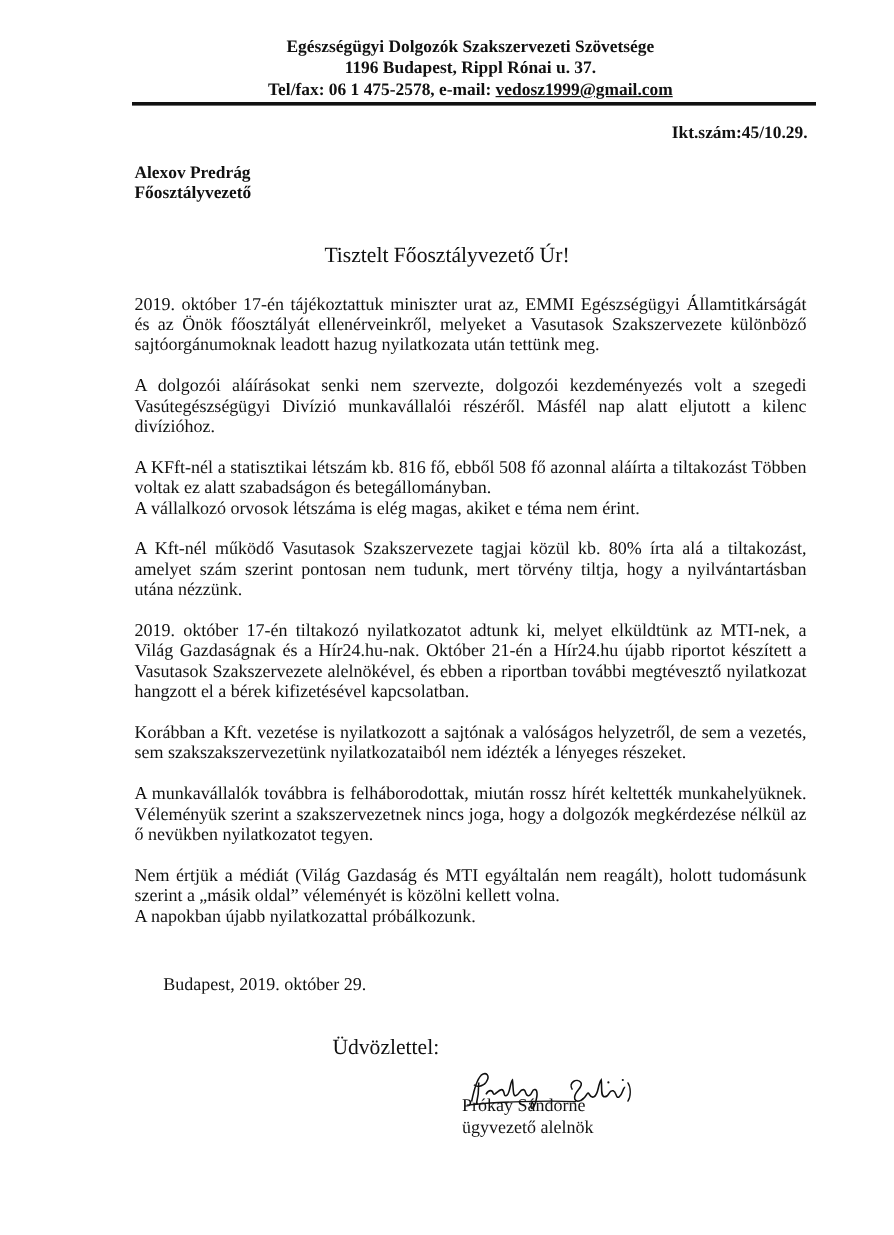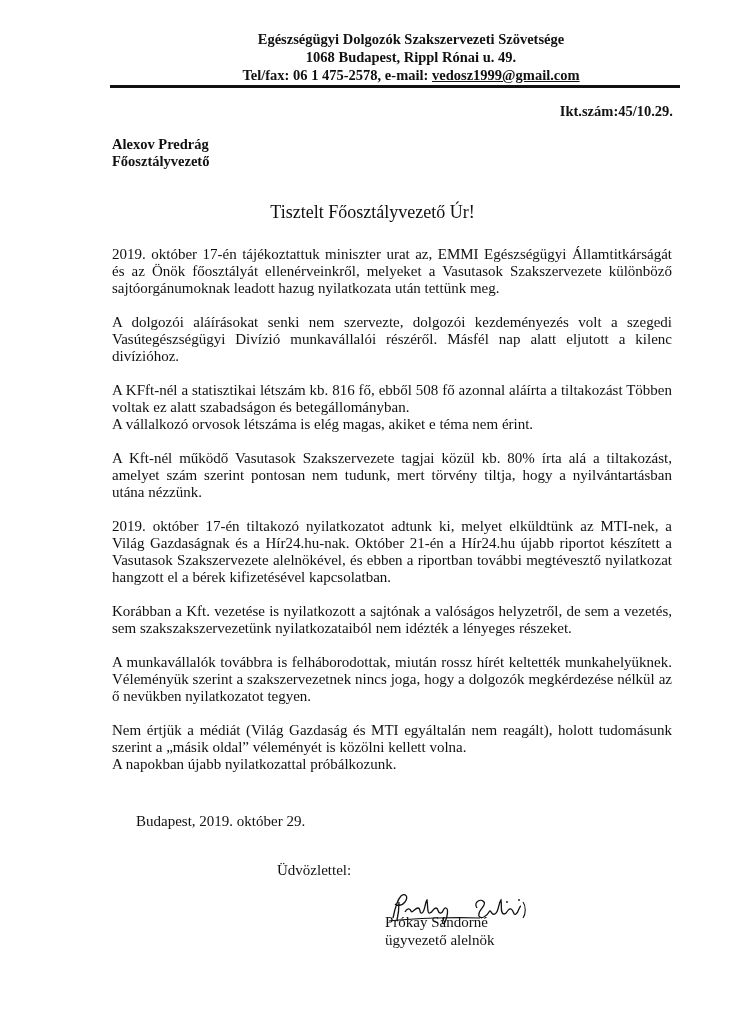--- a/index.html
+++ b/index.html
@@ -16,21 +16,21 @@
       color: #111111;
     }
     .page {
       position: absolute;
       left: 0; top: 0;
       width: 745px;
       height: 1029px;
     }
     .letterhead {
       position: absolute;
-      left: 126px;
+      left: 107px;
       top: 30px;
       width: 570px;
       text-align: center;
       font-weight: bold;
       font-size: 14.5px;
       line-height: 18px;
     }
     .letterhead .email {
       text-decoration: underline;
     }
@@ -91,21 +91,21 @@
       position: absolute;
       left: 112px;
       top: 813px;
       font-size: 15px;
       margin-left: 24px;
     }
     .closing {
       position: absolute;
       left: 277px;
       top: 862px;
-      font-size: 15px;
+      font-size: 18px;
     }
     .signature-block {
       position: absolute;
       left: 370px;
       top: 888px;
       width: 160px;
       height: 70px;
       margin-left: 15px;
     }
     .signature-scribble {
@@ -130,21 +130,21 @@
       white-space: nowrap;
     }
   </style>
 </head>
 <body>
 
 <div class="page">
 
   <div class="letterhead">
     <div>Egészségügyi Dolgozók Szakszervezeti Szövetsége</div>
-    <div>1068 Budapest, Rippl Rónai u. 49.</div>
+    <div>1196 Budapest, Rippl Rónai u. 37.</div>
     <div><span>Tel/fax: 06 1 475-2578, e-mail: </span><span class="email">vedosz1999@gmail.com</span></div>
   </div>
 
   <div class="rule"></div>
 
   <div class="ref-number">Ikt.szám:45/10.29.</div>
 
   <div class="recipient-name">
     <div>Alexov Predrág</div>
     <div>Főosztályvezető</div>

